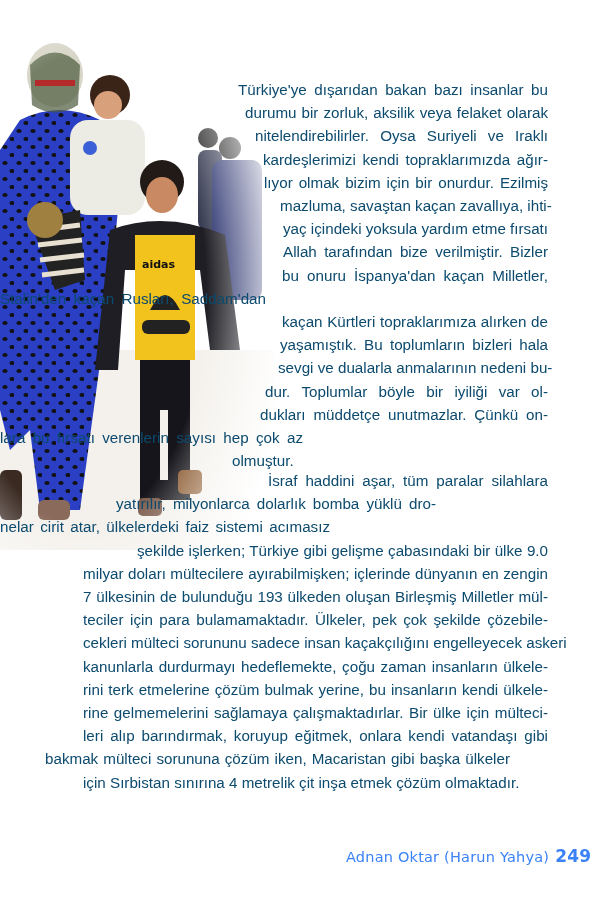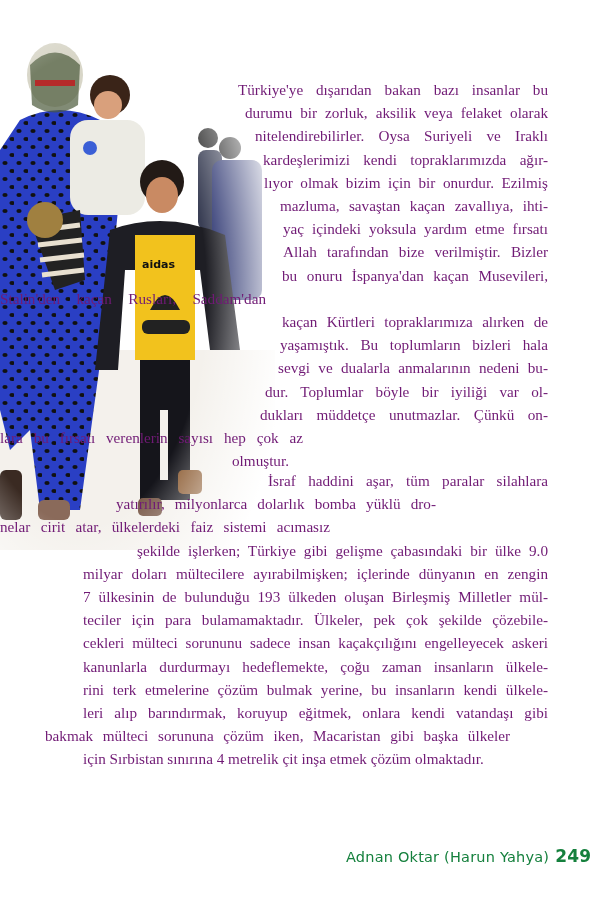--- a/index.html
+++ b/index.html
@@ -2,29 +2,29 @@
 <html><head>
 <meta charset="utf-8">
 <style>
   html, body { margin: 0; padding: 0; }
   body {
     width: 616px; height: 912px; background: #ffffff; position: relative; overflow: hidden;
     font-family: "DejaVu Serif", "Liberation Serif", serif;
   }
   .photo { position: absolute; left: 0; top: 30px; width: 275px; height: 520px; }
   .text-block {
-    position: absolute; color: #701a75; font-family: Liberation Serif, serif;
+    position: absolute; color: #0c4a6e; font-family: Liberation Sans, sans-serif;
     font-size: 15.2px; line-height: 23.2px; text-align: justify;
   }
   .line { display: block; white-space: nowrap; text-align-last: justify; text-align: justify; }
   .line.last { text-align-last: left; }
   .para1 { left: 0; top: 78px; width: 548px; }
   .para2 { left: 0; top: 469px; width: 548px; }
   .footer {
-    position: absolute; left: 346px; top: 846px; color: #15803d;
+    position: absolute; left: 346px; top: 846px; color: #3b82f6;
     font-family: "DejaVu Sans", sans-serif; font-size: 14.5px; letter-spacing: 0.2px;
   }
   .page-num { font-weight: bold; font-size: 17px; margin-left: 6px; }
 </style>
 </head>
 <body>
 
 <svg class="photo" viewBox="0 0 275 520" xmlns="http://www.w3.org/2000/svg">
   <defs>
     <radialGradient id="fade" cx="30%" cy="50%" r="75%">
@@ -82,21 +82,21 @@
 
 <div class="text-block para1">
   <span class="line" style="margin-left: 238px; width: 310px;">Türkiye'ye dışarıdan bakan bazı insanlar bu</span>
   <span class="line" style="margin-left: 245px; width: 303px;">durumu bir zorluk, aksilik veya felaket olarak</span>
   <span class="line" style="margin-left: 255px; width: 293px;">nitelendirebilirler. Oysa Suriyeli ve Iraklı</span>
   <span class="line" style="margin-left: 263px; width: 285px;">kardeşlerimizi kendi topraklarımızda ağır-</span>
   <span class="line" style="margin-left: 264px; width: 284px;">lıyor olmak bizim için bir onurdur. Ezilmiş</span>
   <span class="line" style="margin-left: 280px; width: 268px;">mazluma, savaştan kaçan zavallıya, ihti-</span>
   <span class="line" style="margin-left: 283px; width: 265px;">yaç içindeki yoksula yardım etme fırsatı</span>
   <span class="line" style="margin-left: 283px; width: 265px;">Allah tarafından bize verilmiştir. Bizler</span>
-  <span class="line" style="margin-left: 282px; width: 266px;">bu onuru İspanya'dan kaçan Musevileri,</span>
+  <span class="line" style="margin-left: 282px; width: 266px;">bu onuru İspanya'dan kaçan Milletler,</span>
   <span class="line" style="width: 266px;">Stalin'den kaçan Rusları, Saddam'dan</span>
   <span class="line" style="margin-left: 282px; width: 266px;">kaçan Kürtleri topraklarımıza alırken de</span>
   <span class="line" style="margin-left: 280px; width: 268px;">yaşamıştık. Bu toplumların bizleri hala</span>
   <span class="line" style="margin-left: 278px; width: 270px;">sevgi ve dualarla anmalarının nedeni bu-</span>
   <span class="line" style="margin-left: 265px; width: 283px;">dur. Toplumlar böyle bir iyiliği var ol-</span>
   <span class="line" style="margin-left: 260px; width: 288px;">dukları müddetçe unutmazlar. Çünkü on-</span>
   <span class="line" style="width: 303px;">lara bu fırsatı verenlerin sayısı hep çok az</span>
   <span class="line last" style="margin-left: 232px; width: 316px;">olmuştur.</span>
 </div>
 
@@ -104,20 +104,21 @@
   <span class="line" style="margin-left: 268px; width: 280px;">İsraf haddini aşar, tüm paralar silahlara</span>
   <span class="line" style="margin-left: 116px; width: 320px;">yatırılır, milyonlarca dolarlık bomba yüklü dro-</span>
   <span class="line" style="width: 330px;">nelar cirit atar, ülkelerdeki faiz sistemi acımasız</span>
   <span class="line" style="margin-left: 137px; width: 411px;">şekilde işlerken; Türkiye gibi gelişme çabasındaki bir ülke 9.0</span>
   <span class="line" style="margin-left: 83px; width: 465px;">milyar doları mültecilere ayırabilmişken; içlerinde dünyanın en zengin</span>
   <span class="line" style="margin-left: 83px; width: 465px;">7 ülkesinin de bulunduğu 193 ülkeden oluşan Birleşmiş Milletler mül-</span>
   <span class="line" style="margin-left: 83px; width: 465px;">teciler için para bulamamaktadır. Ülkeler, pek çok şekilde çözebile-</span>
   <span class="line" style="margin-left: 83px; width: 465px;">cekleri mülteci sorununu sadece insan kaçakçılığını engelleyecek askeri</span>
   <span class="line" style="margin-left: 83px; width: 465px;">kanunlarla durdurmayı hedeflemekte, çoğu zaman insanların ülkele-</span>
   <span class="line" style="margin-left: 83px; width: 465px;">rini terk etmelerine çözüm bulmak yerine, bu insanların kendi ülkele-</span>
+  <span class="line" style="margin-left: 83px; width: 465px;">rine gelmemelerini sağlamaya çalışmaktadırlar. Bir ülke için mülteci-</span>
   <span class="line" style="margin-left: 83px; width: 465px;">leri alıp barındırmak, koruyup eğitmek, onlara kendi vatandaşı gibi</span>
   <span class="line" style="margin-left: 45px; width: 465px;">bakmak mülteci sorununa çözüm iken, Macaristan gibi başka ülkeler</span>
   <span class="line last" style="margin-left: 83px; width: 465px;">için Sırbistan sınırına 4 metrelik çit inşa etmek çözüm olmaktadır.</span>
 </div>
 
 <div class="footer">
   <span>Adnan Oktar (Harun Yahya)</span><span class="page-num">249</span>
 </div>
 
 </body></html>

